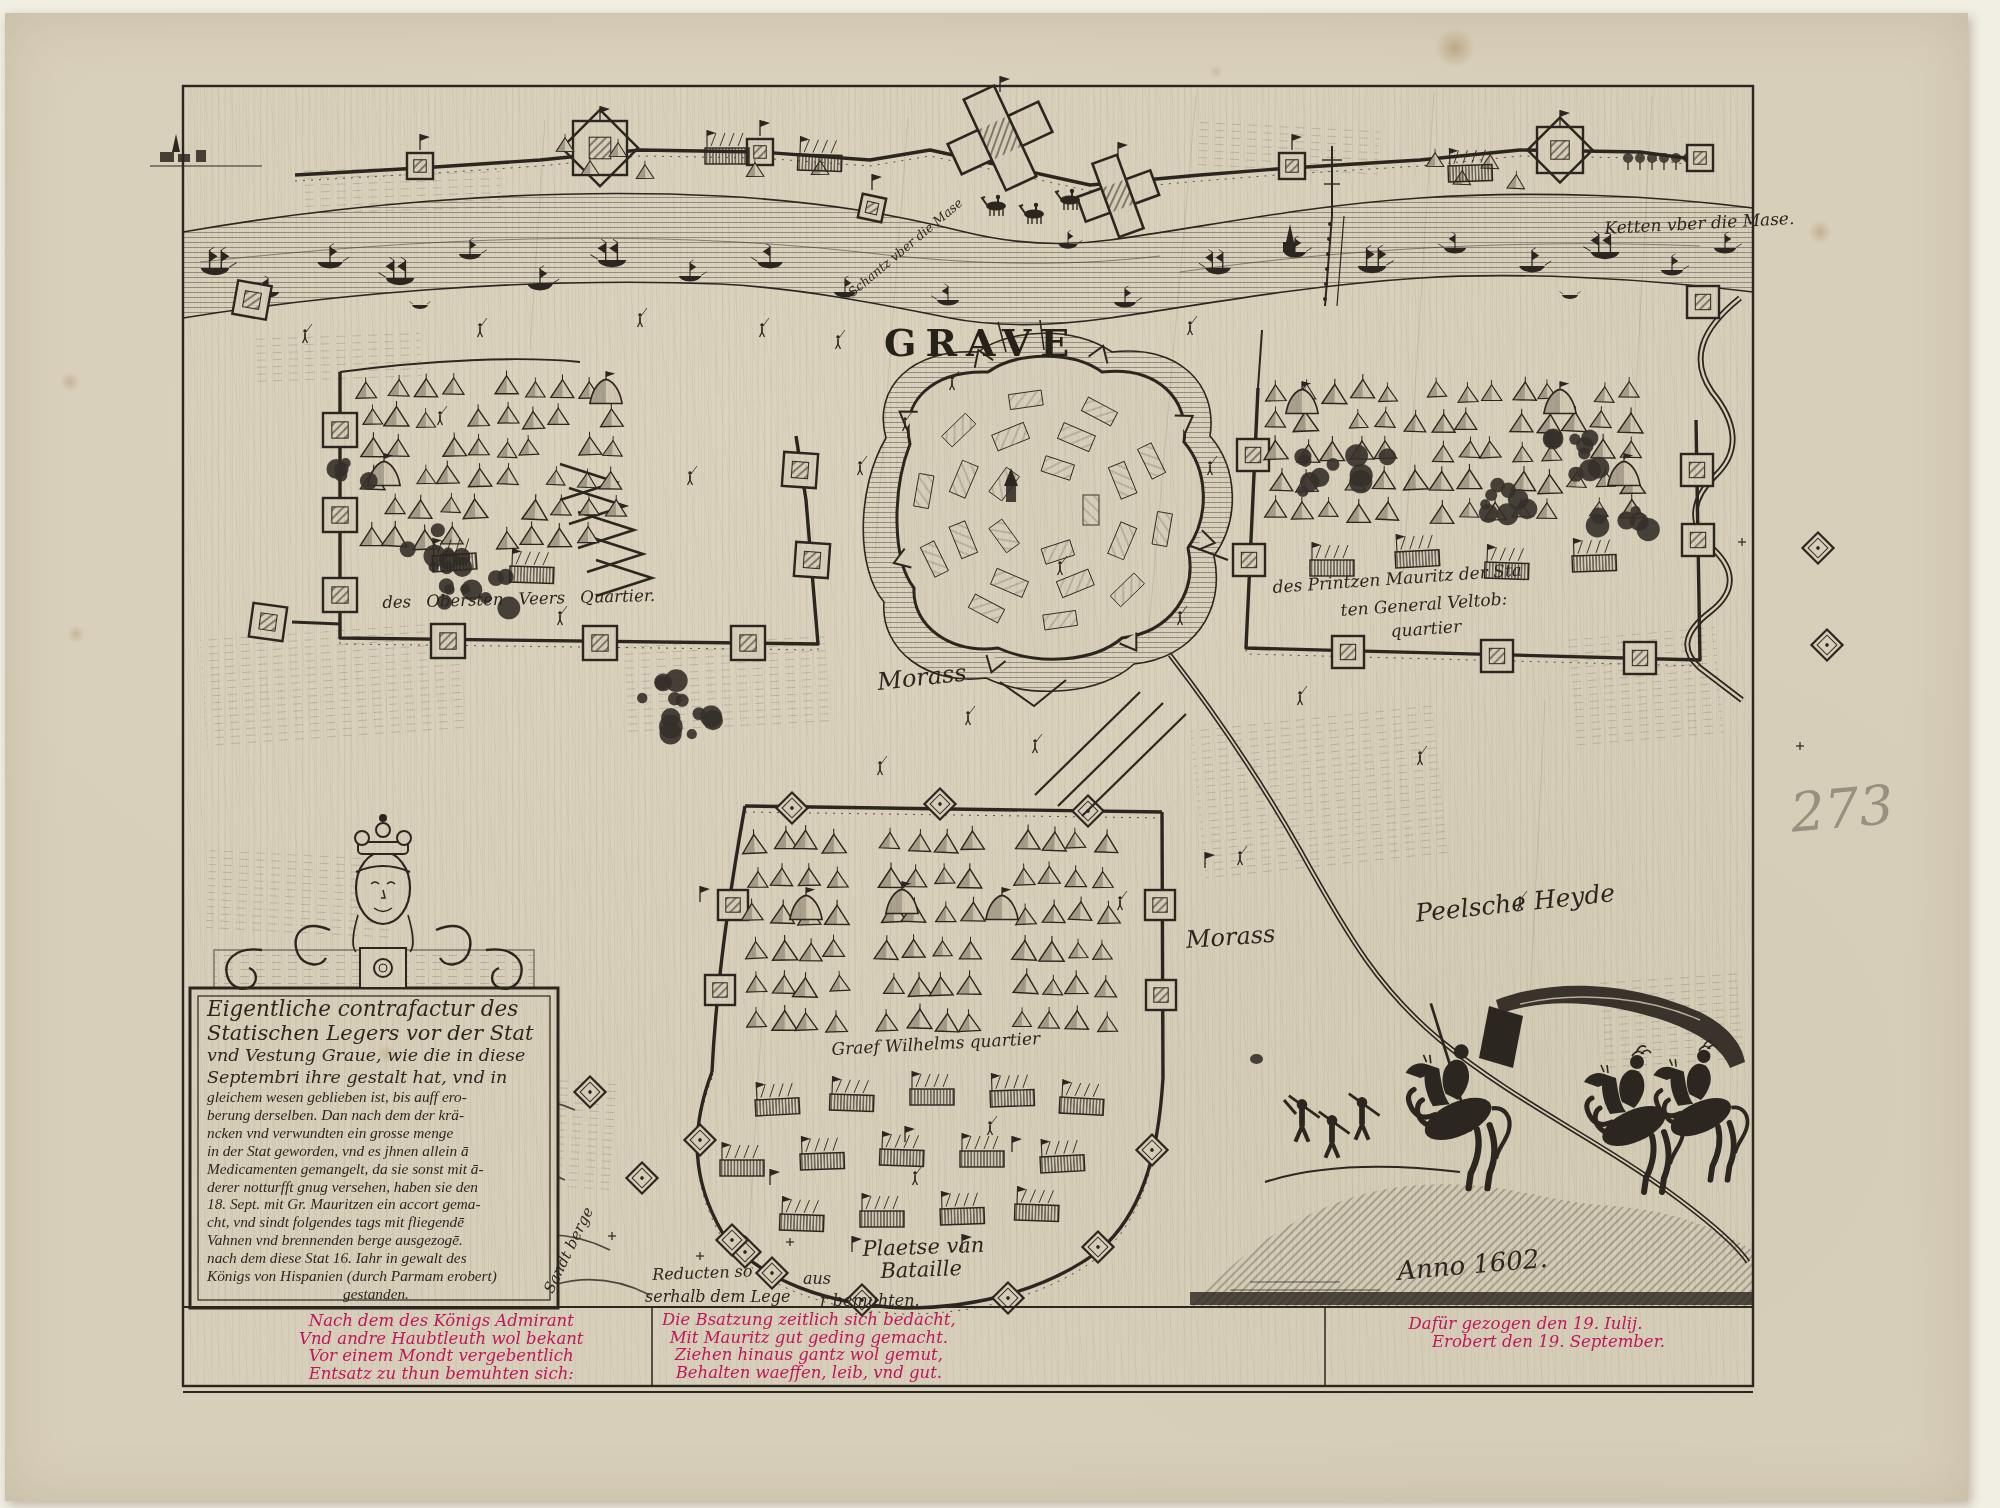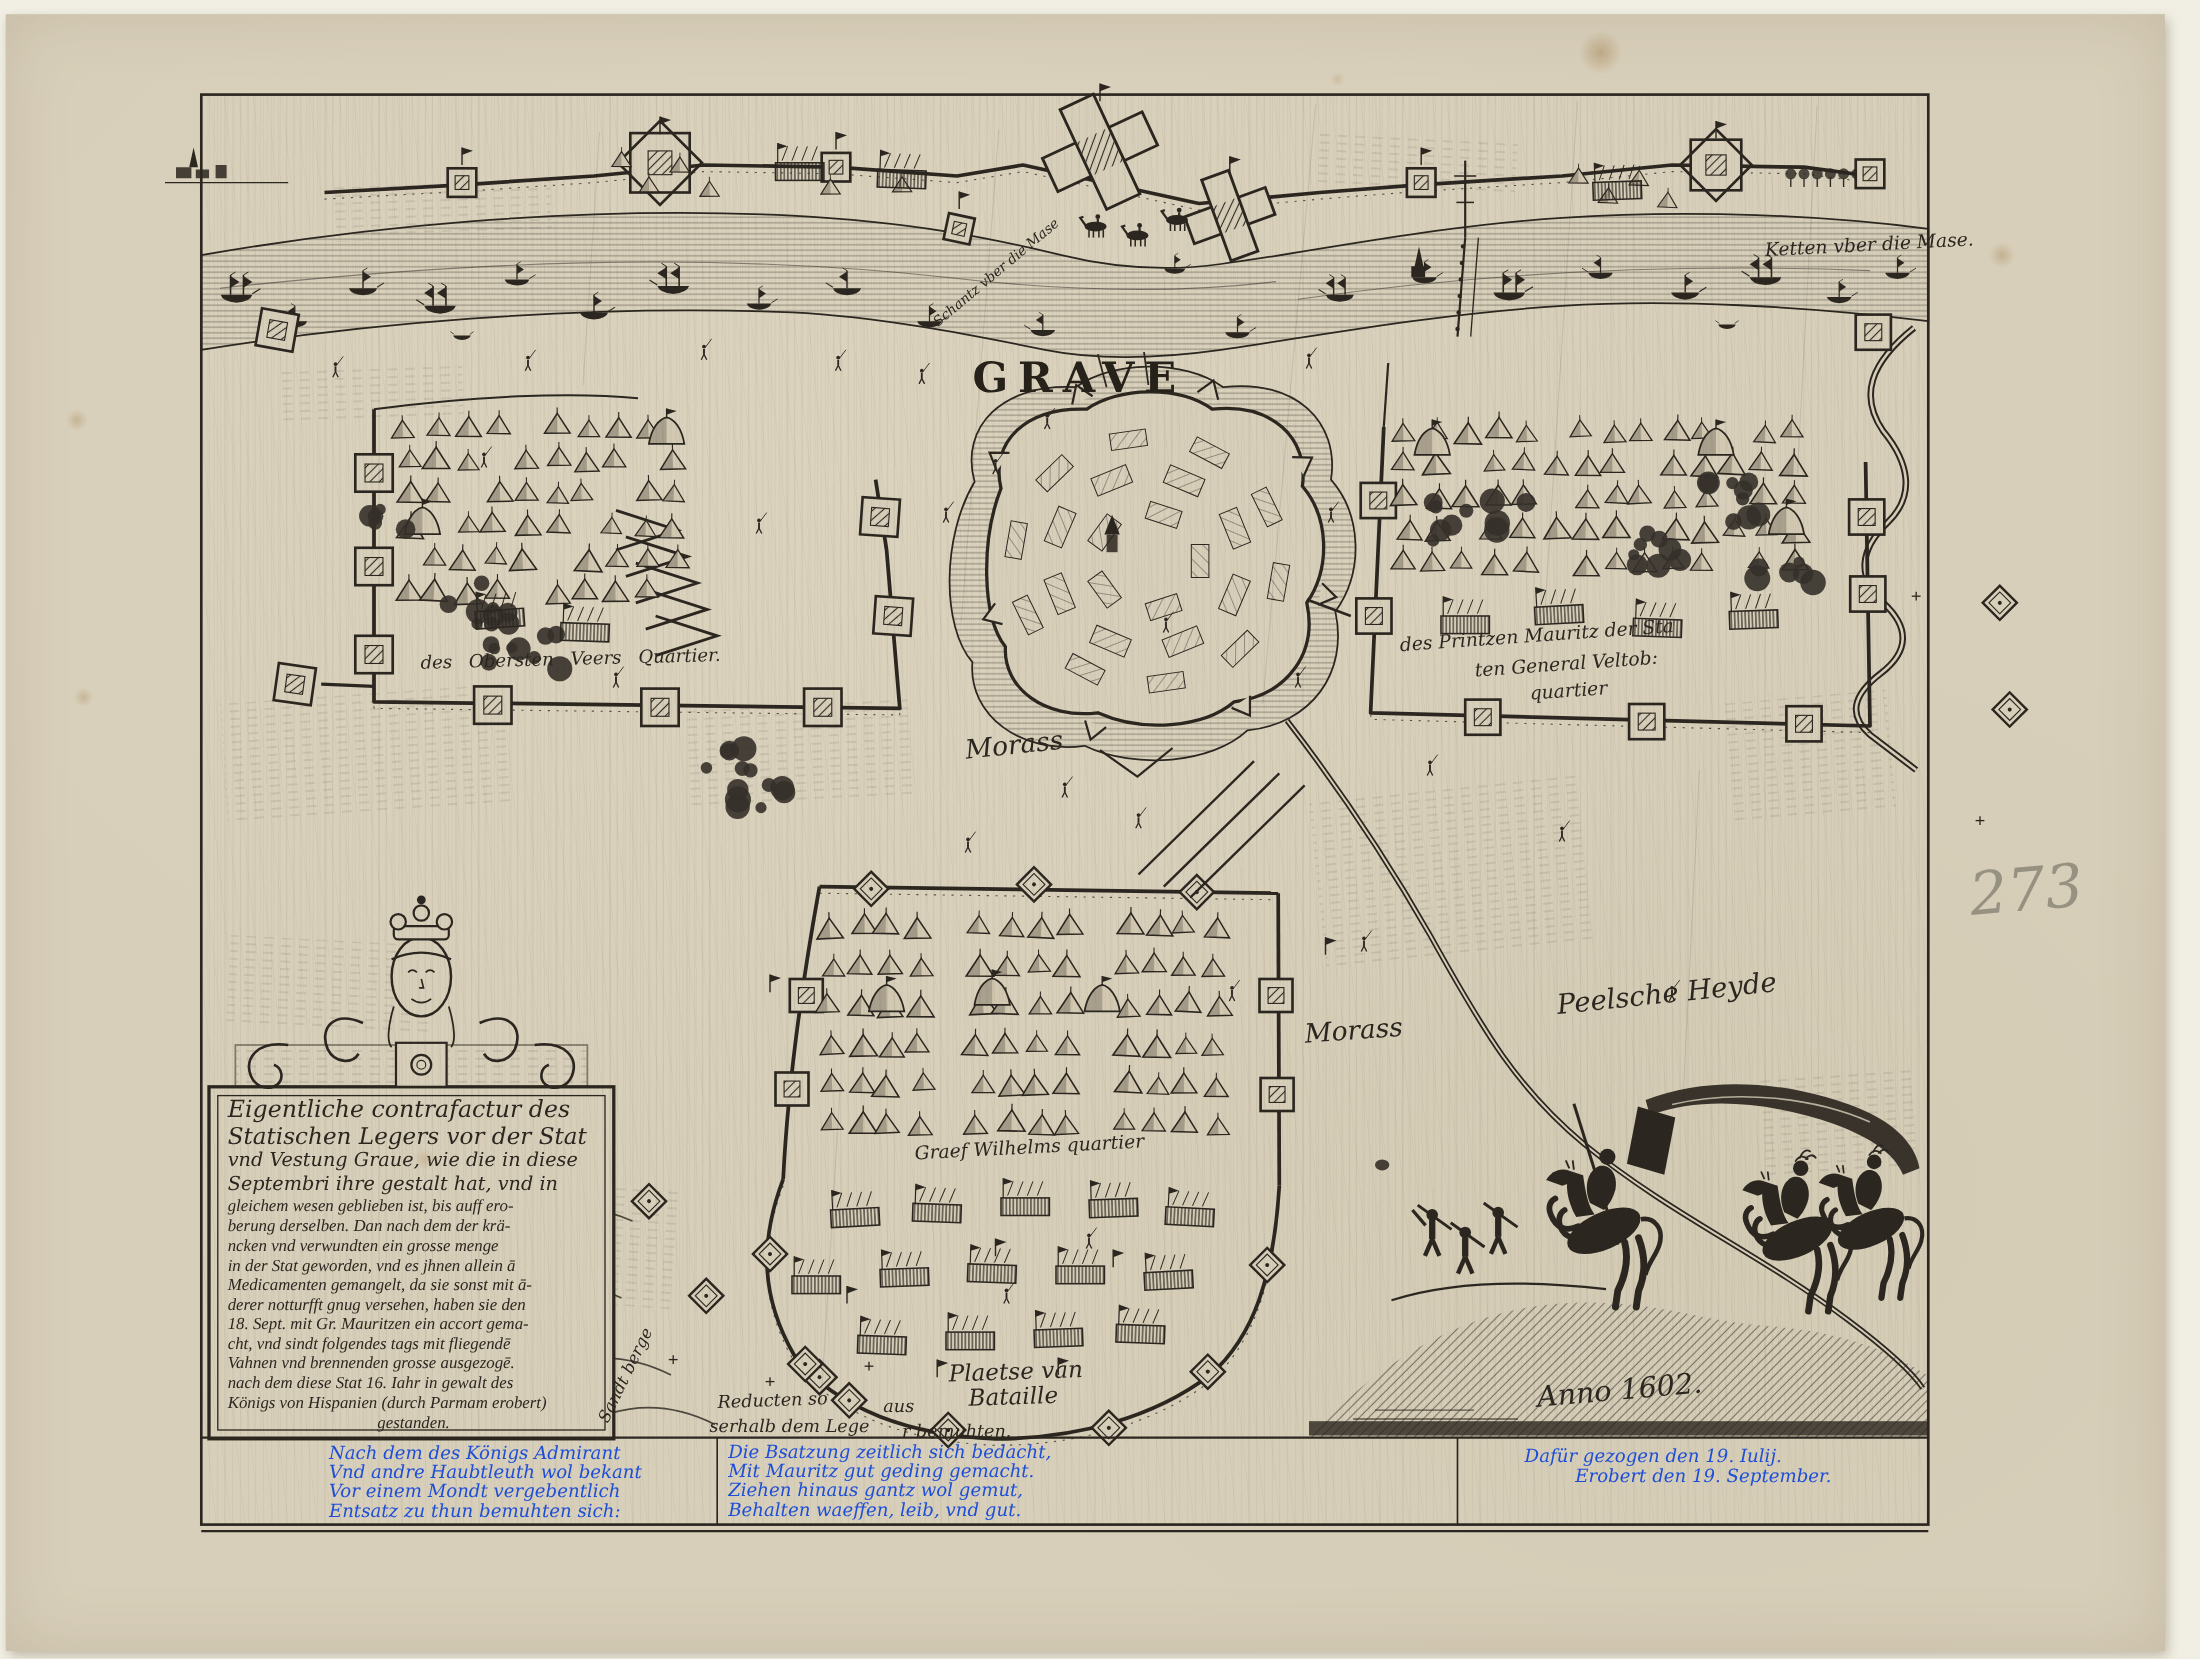--- a/index.html
+++ b/index.html
@@ -16,21 +16,21 @@
        white-space:nowrap;transform-origin:left top;z-index:5;}
   .title{font-style:normal;font-weight:bold;font-size:38px;letter-spacing:9px;color:#262119;}
   .pencil{color:#8d8779;font-size:54px;opacity:.85;}
   .cart{position:absolute;left:207px;top:996px;width:338px;color:#2b261f;z-index:5;
         font-family:"DejaVu Serif",serif;font-style:italic;}
   .cl-a{font-size:21.5px;line-height:26px;}
   .cl-b{font-size:21px;line-height:23px;}
   .cl-c{font-size:17.5px;line-height:21.5px;}
   .cl-d{font-size:15.3px;line-height:17.9px;font-family:Liberation Serif, serif;}
   .verse{position:absolute;font-family:"DejaVu Serif",serif;font-style:italic;
-         font-size:16.5px;line-height:17.6px;color:#1d4ed8;white-space:nowrap;z-index:5;}
+         font-size:16.5px;line-height:17.6px;color:#be185d;white-space:nowrap;z-index:5;text-align:center;}
   .tex{position:absolute;left:183px;top:86px;width:1570px;height:1300px;z-index:4;pointer-events:none;
        background:
         repeating-linear-gradient(90deg, rgba(60,50,35,.045) 0 1px, rgba(0,0,0,0) 1px 7px),
         repeating-linear-gradient(84deg, rgba(60,50,35,.03) 0 1px, rgba(0,0,0,0) 1px 13px);}
   .stain{position:absolute;border-radius:50%;pointer-events:none;z-index:6;}
 </style>
 </head>
 <body>
 
 <div class="stage">
@@ -2180,21 +2180,21 @@
       <div class="cl-c">vnd Vestung Graue, wie die in diese</div>
       <div class="cl-c">Septembri ihre gestalt hat, vnd in</div>
       <div class="cl-d">gleichem wesen geblieben ist, bis auff ero-</div>
       <div class="cl-d">berung derselben. Dan nach dem der krä-</div>
       <div class="cl-d">ncken vnd verwundten ein grosse menge</div>
       <div class="cl-d">in der Stat geworden, vnd es jhnen allein ā</div>
       <div class="cl-d">Medicamenten gemangelt, da sie sonst mit ā-</div>
       <div class="cl-d">derer notturfft gnug versehen, haben sie den</div>
       <div class="cl-d">18. Sept. mit Gr. Mauritzen ein accort gema-</div>
       <div class="cl-d">cht, vnd sindt folgendes tags mit fliegendē</div>
-      <div class="cl-d">Vahnen vnd brennenden grosse ausgezogē.</div>
+      <div class="cl-d">Vahnen vnd brennenden berge ausgezogē.</div>
       <div class="cl-d">nach dem diese Stat 16. Iahr in gewalt des</div>
       <div class="cl-d">Königs von Hispanien (durch Parmam erobert)</div>
       <div class="cl-d" style="text-align: center;">gestanden.</div>
     </div>
   <div class="verse" style="left:299px;top:1312px;">
       <div>Nach dem des Königs Admirant</div>
       <div>Vnd andre Haubtleuth wol bekant</div>
       <div>Vor einem Mondt vergebentlich</div>
       <div>Entsatz zu thun bemuhten sich:</div>
     </div>

